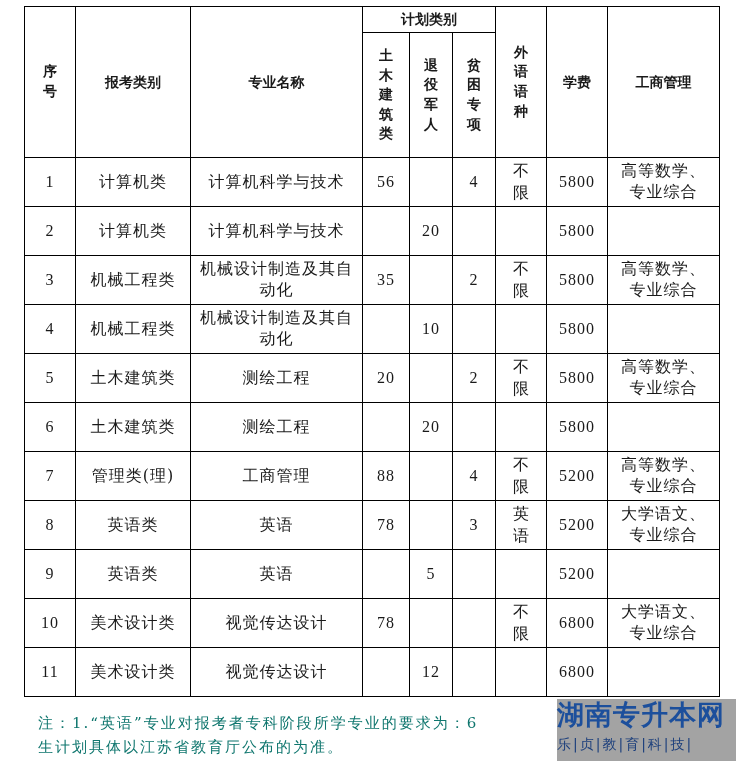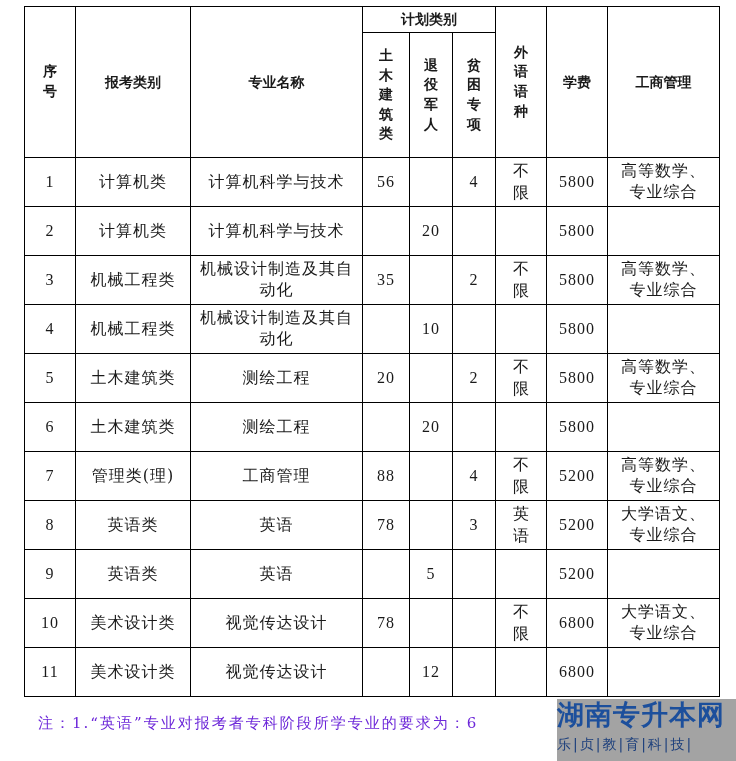--- a/index.html
+++ b/index.html
@@ -8,21 +8,21 @@
   table.plan { position: absolute; left: 24px; top: 6px; border-collapse: collapse;
                table-layout: fixed; width: 695px; }
   table.plan td, table.plan th { border: 1.5px solid #000; text-align: center;
                vertical-align: middle; padding: 0; font-weight: normal; line-height: 1.3; }
   table.plan th { font-weight: bold; font-size: 14px; }
   table.plan td { font-size: 16px; height: 48px; }
   .vert { display: inline-block; width: 1em; word-break: break-all; line-height: 1.4; }
   .num { font-family: "Liberation Serif", serif; font-size: 18px; letter-spacing: 1px; }
   .wrap { font-size: 16px; letter-spacing: 1px; }
   .note { position: absolute; left: 38px; top: 711px; font-size: 15px; line-height: 24px;
-          letter-spacing: 2px; color: #6d28d9; }
+          letter-spacing: 2px; color: #0f766e; }
   .wm { position: absolute; left: 557px; top: 699px; width: 192px; height: 62px; background: #a3a3a3; }
   .wm-title { font-family: "DejaVu Sans", sans-serif; font-weight: bold; font-size: 27px;
               color: #1c4f9c; letter-spacing: 1px; line-height: 32px; white-space: nowrap; }
   .wm-sub { font-family: "DejaVu Sans", sans-serif; font-size: 14px; color: #1c3f7c;
             letter-spacing: 2px; line-height: 26px; white-space: nowrap; }
 </style>
 </head>
 <body>
 
 <table class="plan">
@@ -173,18 +173,19 @@
         <td class="num"></td>
         <td><span class="vert"></span></td>
         <td class="num">6800</td>
         <td class="wrap" style="padding: 0px 6px;"></td>
       </tr>
     </tbody>
 </table>
 
 <div class="note">
   <div>注：1.“英语”专业对报考者专科阶段所学专业的要求为：6</div>
+  <div>生计划具体以江苏省教育厅公布的为准。</div>
 </div>
 
 <div class="wm">
   <div class="wm-title">湖南专升本网</div>
   <div class="wm-sub">乐|贞|教|育|科|技|</div>
 </div>
 
 </body></html>

